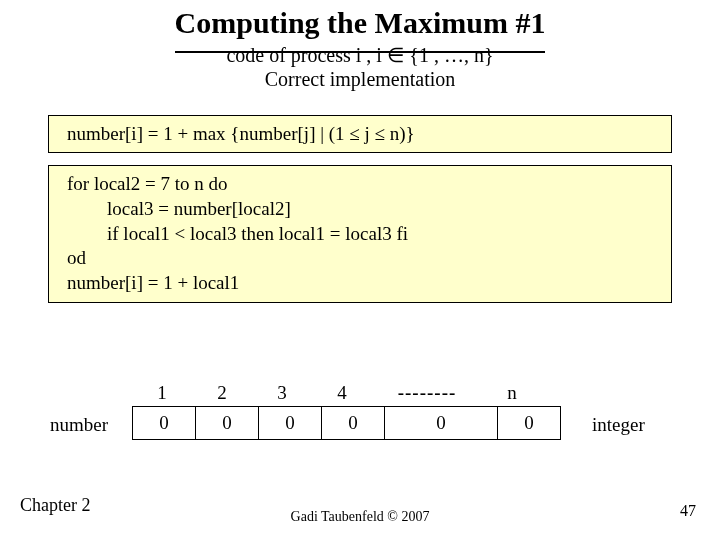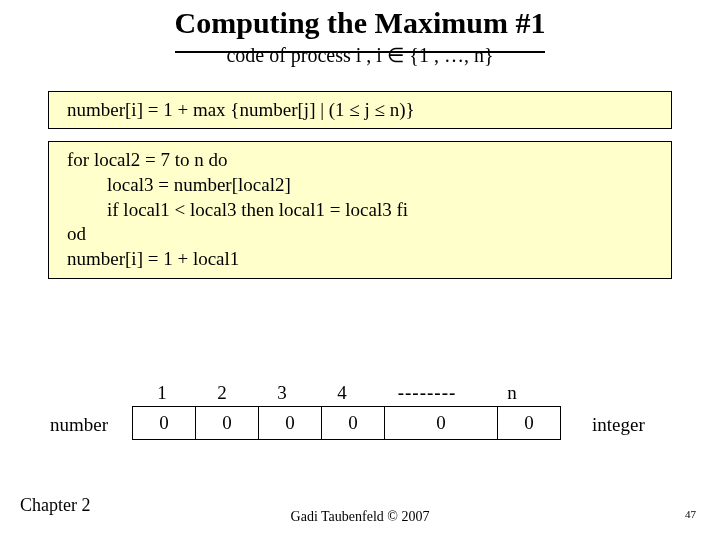--- a/index.html
+++ b/index.html
@@ -104,32 +104,33 @@
     right: 0;
     bottom: 20px;
     text-align: center;
     font-size: 14px;
     line-height: 1.2;
   }
   .footerR {
     position: absolute;
     right: 24px;
     bottom: 26px;
-    font-size: 11px;
+    font-size: 16px;
   }
 </style>
 </head>
 <body>
 
 <div class="slide">
   <div class="title">
     <span class="u">Computing the Maximum #1</span>
   </div>
   <div class="subtitle">
     <span>code of process i ,   i ∈ {1 , …, n}</span><br>
+    <span>Correct implementation</span>
   </div>
 
   <div class="box first">
     <span>number[i] = 1 + max {number[j] | (1 ≤ j ≤ n)}</span>
   </div>
 
   <div class="box">
     <div>for local2 = 7 to n do</div>
     <div class="indent1">local3 = number[local2]</div>
     <div class="indent1">if local1 &lt; local3 then local1 = local3 fi</div>

